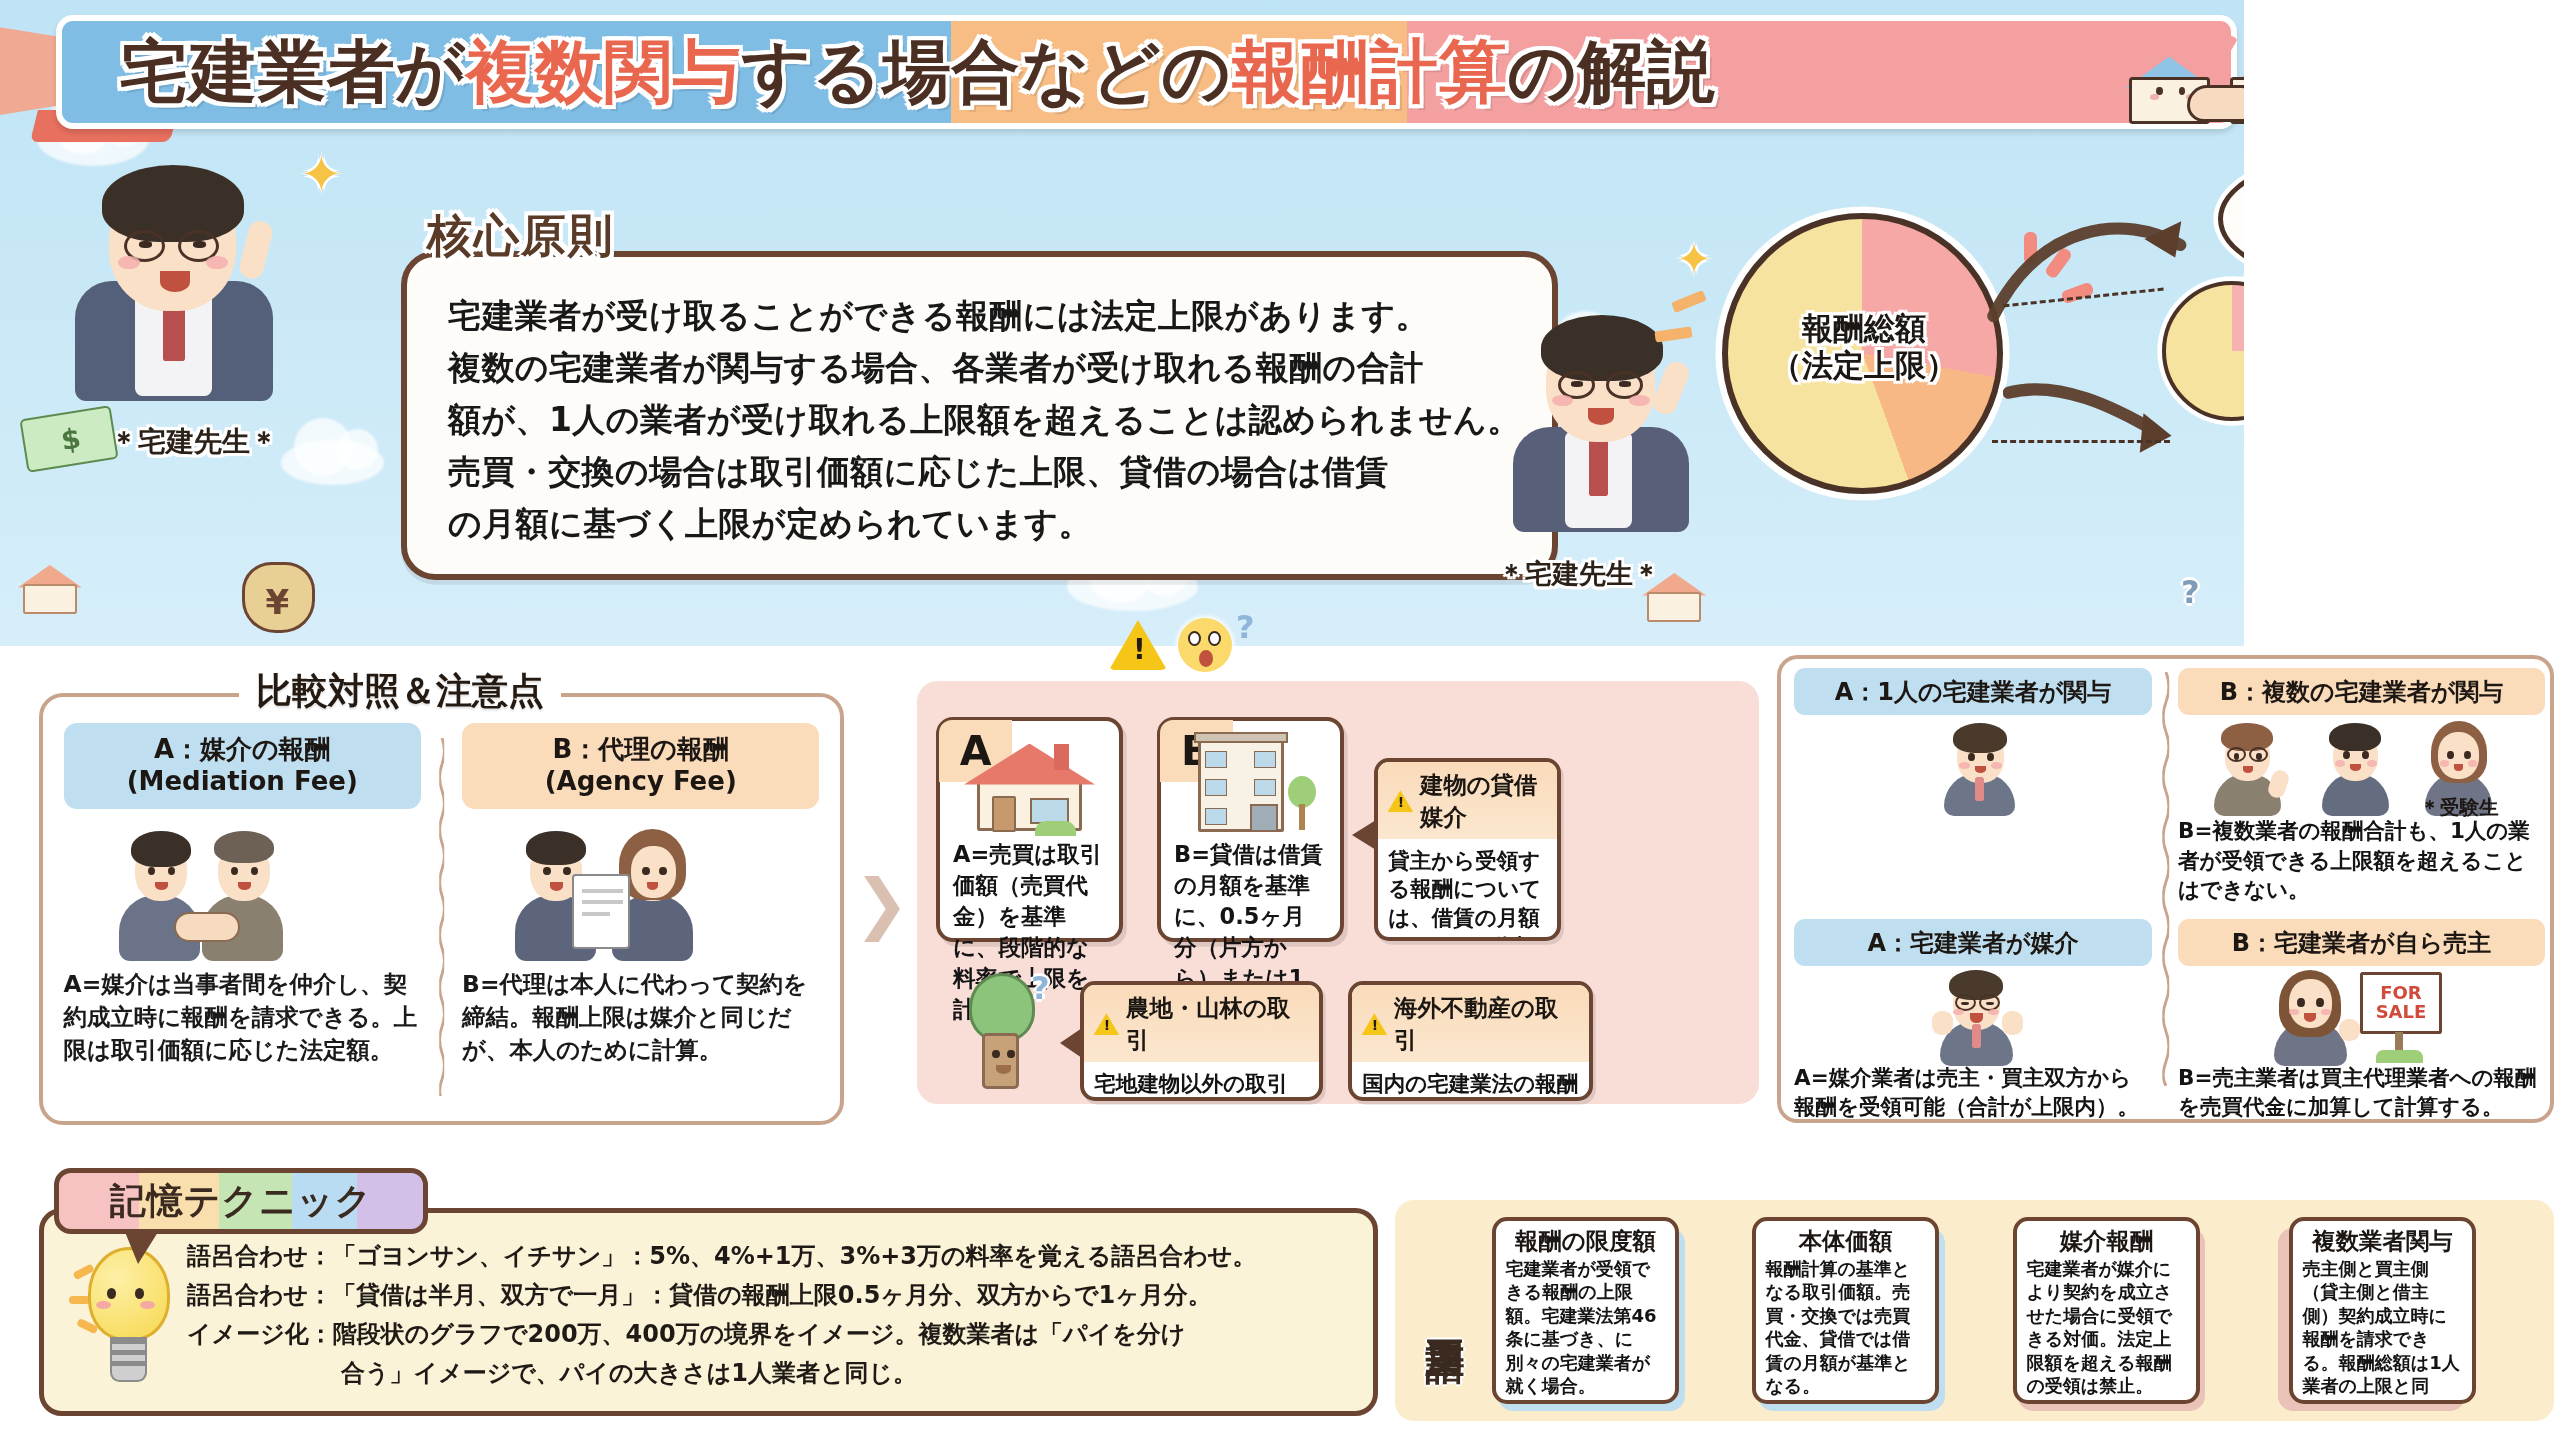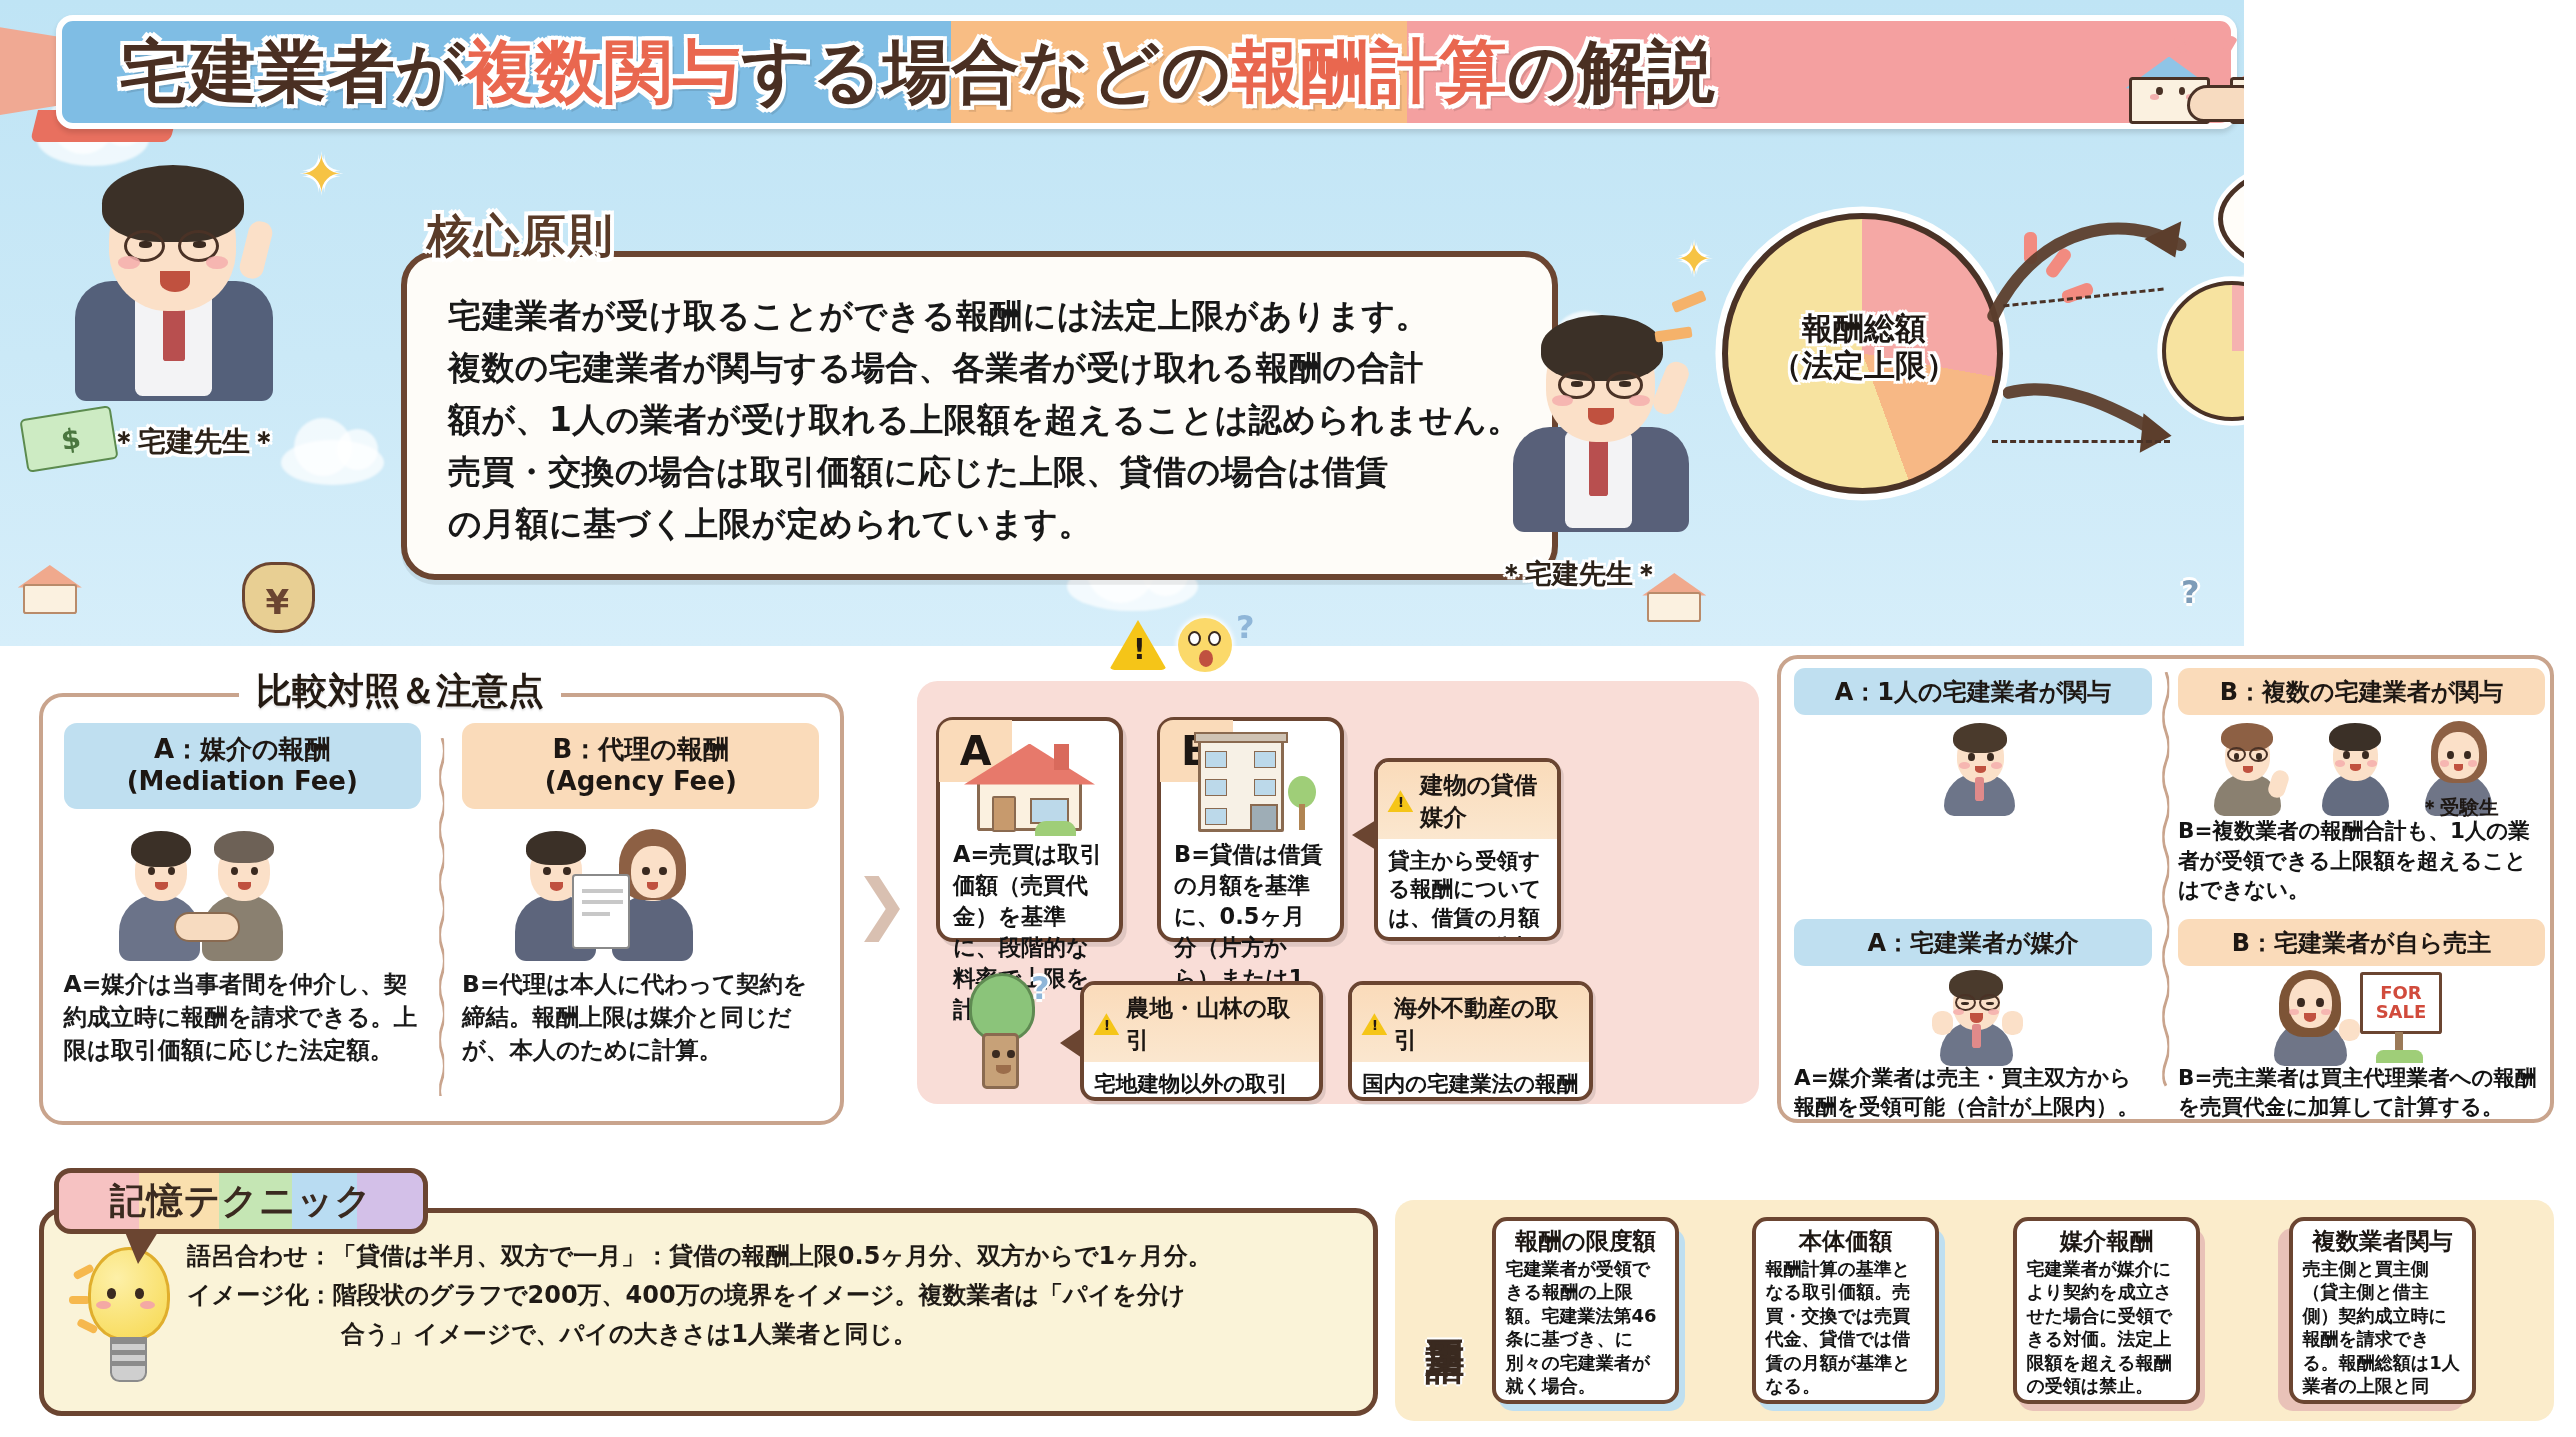--- a/index.html
+++ b/index.html
@@ -778,20 +778,21 @@
   <div class="bulb-base"></div>
   <div style="position:absolute;left:37px;top:92px;width:37px;height:4.7px;background:#8b8b8b;"></div>
   <div style="position:absolute;left:37px;top:103px;width:37px;height:4.7px;background:#8b8b8b;"></div>
   <div style="position:absolute;left:37px;top:114px;width:37px;height:4.7px;background:#8b8b8b;"></div>
   <div style="position:absolute;left:34px;top:41px;width:9.4px;height:11.2px;background:#3a2a20;border-radius:50%;"></div>
   <div style="position:absolute;left:62px;top:41px;width:9.4px;height:11.2px;background:#3a2a20;border-radius:50%;"></div>
   <div style="position:absolute;left:22.5px;top:54px;width:15px;height:8.4px;background:#f4a9a4;border-radius:50%;"></div>
   <div style="position:absolute;left:67px;top:54px;width:15px;height:8.4px;background:#f4a9a4;border-radius:50%;"></div>
 </div>
 <div class="memory-lines">
+  <p>語呂合わせ：「ゴヨンサン、イチサン」：5%、4%+1万、3%+3万の料率を覚える語呂合わせ。</p>
   <p>語呂合わせ：「貸借は半月、双方で一月」：貸借の報酬上限0.5ヶ月分、双方からで1ヶ月分。</p>
   <p>イメージ化：階段状のグラフで200万、400万の境界をイメージ。複数業者は「パイを分け</p>
   <p class="indent">合う」イメージで、パイの大きさは1人業者と同じ。</p>
 </div>
 
 <div class="terms-box"></div>
 <div class="terms-vert">重要用語</div>
 
 <div class="term-shadow" style="left:1498px;background:#bfdff0;"></div>
 <div class="term-card" style="left:1492px;">

